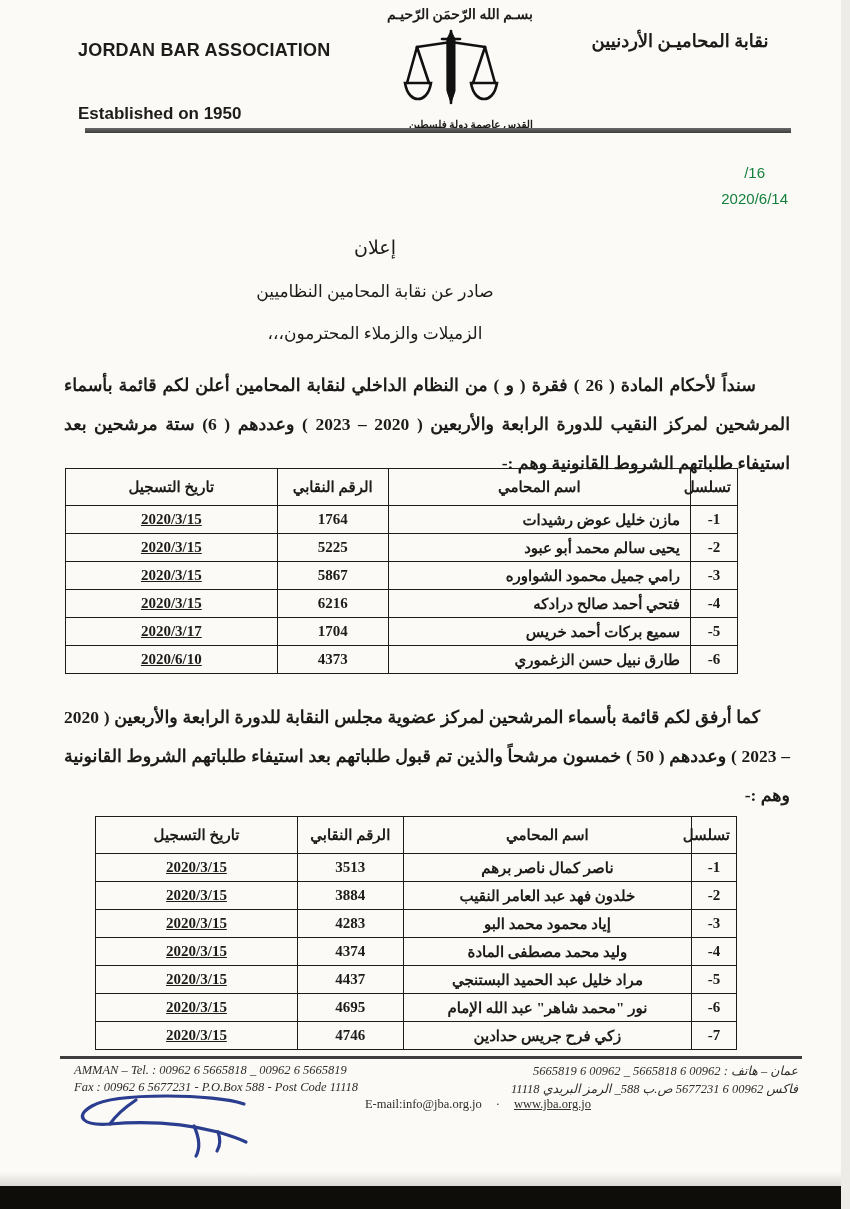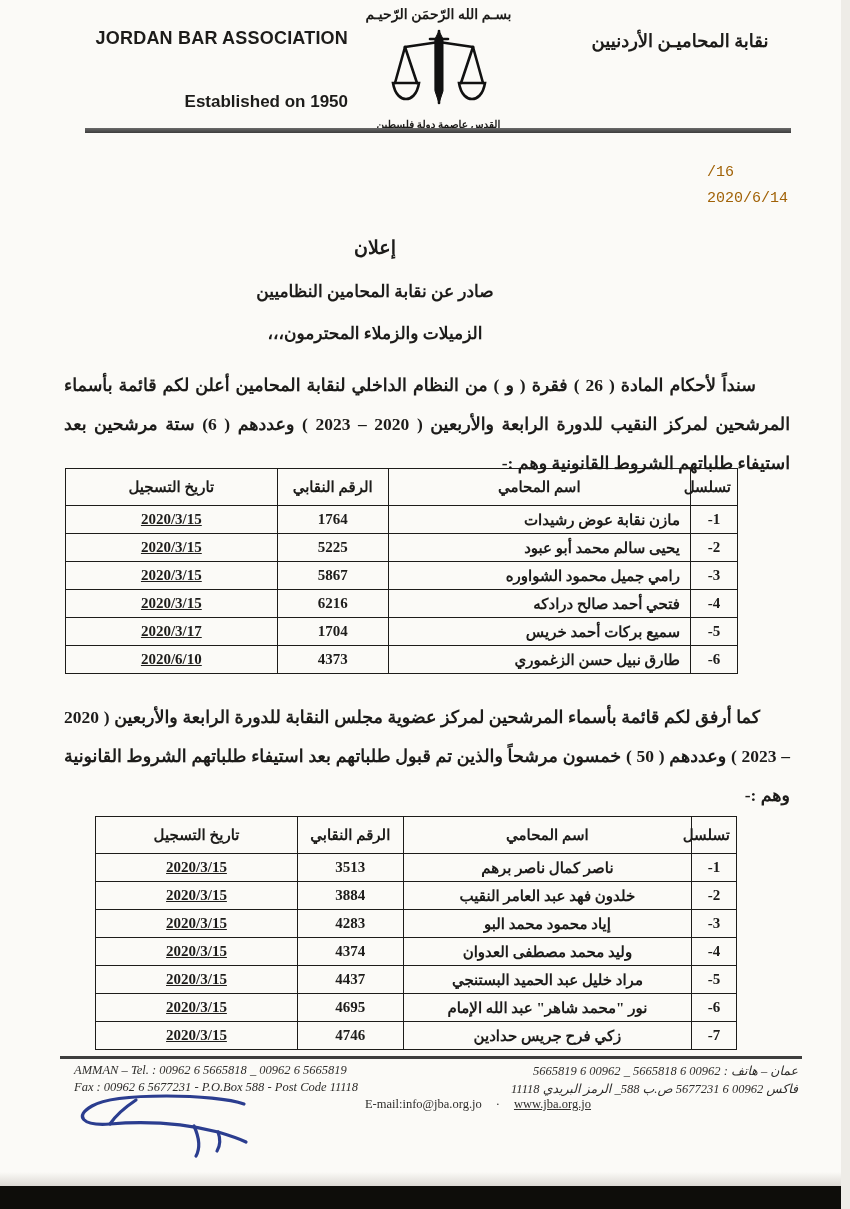--- a/index.html
+++ b/index.html
@@ -7,40 +7,40 @@
   body {
     font-family:"Liberation Serif", serif;
     background:#e8e6e2;
     color:#1d1c1a;
   }
   .page {
     position:relative; width:850px; height:1209px;
     background:#fbfaf7; overflow:hidden;
   }
   
-  .hdr-en { position:absolute; left:78px; top:28px; width:270px; text-align:right;
+  .hdr-en { position:absolute; left:78px; top:40px; width:270px; text-align:left;
             font-family:"Liberation Sans", sans-serif; font-weight:bold; }
   .hdr-en .l1 { font-size:18px; letter-spacing:0.2px; }
   .hdr-en .l2 { font-size:17px; margin-top:43px; }
   .hdr-ar { position:absolute; left:555px; top:30px; width:250px; text-align:center;
             font-weight:bold; direction:rtl; }
   .hdr-ar .l1 { font-size:18px; }
   .hdr-ar .l2 { font-size:17px; margin-top:42px; }
-  .logo { position:absolute; left:356px; top:6px; width:165px; text-align:center; }
+  .logo { position:absolute; left:368px; top:6px; width:165px; }
   .logo .bismillah { font-size:14px; font-weight:bold; direction:rtl; }
   .logo svg { display:block; margin:2px auto 0 auto; }
   .logo .caption { font-size:10.5px; font-weight:bold; direction:rtl; margin-top:1px; }
   .hdr-rule { position:absolute; left:85px; top:128px; width:706px; height:5px;
               background:linear-gradient(#6a6a6a,#3c3c3c); }
   
-  .ref { position:absolute; right:62px; top:160px; text-align:left;
-         font-family:Liberation Mono, monospace; font-size:15px; line-height:26px; color:#a16207; }
+  .ref { position:absolute; right:62px; top:160px; text-align:center;
+         font-family:Liberation Sans, sans-serif; font-size:15px; line-height:26px; color:#15803d; }
   
   .center-lines { position:absolute; left:0; top:236px; width:750px; text-align:center;
-                  font-weight:bold; direction:rtl; }
+                  font-weight:normal; direction:rtl; }
   .center-lines .t  { font-size:19px; }
   .center-lines .s1 { font-size:17px; margin-top:22px; }
   .center-lines .s2 { font-size:17px; margin-top:21px; }
   
   .para { position:absolute; right:60px; font-size:17.5px; font-weight:bold;
           direction:rtl; text-align:justify; line-height:39px; }
   .para1 { top:366px; left:64px; text-indent:34px; }
   .para2 { top:698px; left:64px; text-indent:30px; }
   
   table { border-collapse:collapse; direction:rtl; font-weight:bold;
@@ -140,21 +140,21 @@
       <tr>
         <th>تسلسل</th>
         <th>اسم المحامي</th>
         <th>الرقم النقابي</th>
         <th>تاريخ التسجيل</th>
       </tr>
     </thead>
     <tbody>
         <tr>
           <td class="cell-serial">-1</td>
-          <td class="cell-name">مازن نقابة عوض رشيدات</td>
+          <td class="cell-name">مازن خليل عوض رشيدات</td>
           <td class="cell-number">1764</td>
           <td class="cell-date">2020/3/15</td>
         </tr>
         <tr>
           <td class="cell-serial">-2</td>
           <td class="cell-name">يحيى سالم محمد أبو عبود</td>
           <td class="cell-number">5225</td>
           <td class="cell-date">2020/3/15</td>
         </tr>
         <tr>
@@ -215,21 +215,21 @@
           <td class="cell-date">2020/3/15</td>
         </tr>
         <tr>
           <td class="cell-serial">-3</td>
           <td class="cell-name">إياد محمود محمد البو</td>
           <td class="cell-number">4283</td>
           <td class="cell-date">2020/3/15</td>
         </tr>
         <tr>
           <td class="cell-serial">-4</td>
-          <td class="cell-name">وليد محمد مصطفى العدوان</td>
+          <td class="cell-name">وليد محمد مصطفى المادة</td>
           <td class="cell-number">4374</td>
           <td class="cell-date">2020/3/15</td>
         </tr>
         <tr>
           <td class="cell-serial">-5</td>
           <td class="cell-name">مراد خليل عبد الحميد البستنجي</td>
           <td class="cell-number">4437</td>
           <td class="cell-date">2020/3/15</td>
         </tr>
         <tr>

